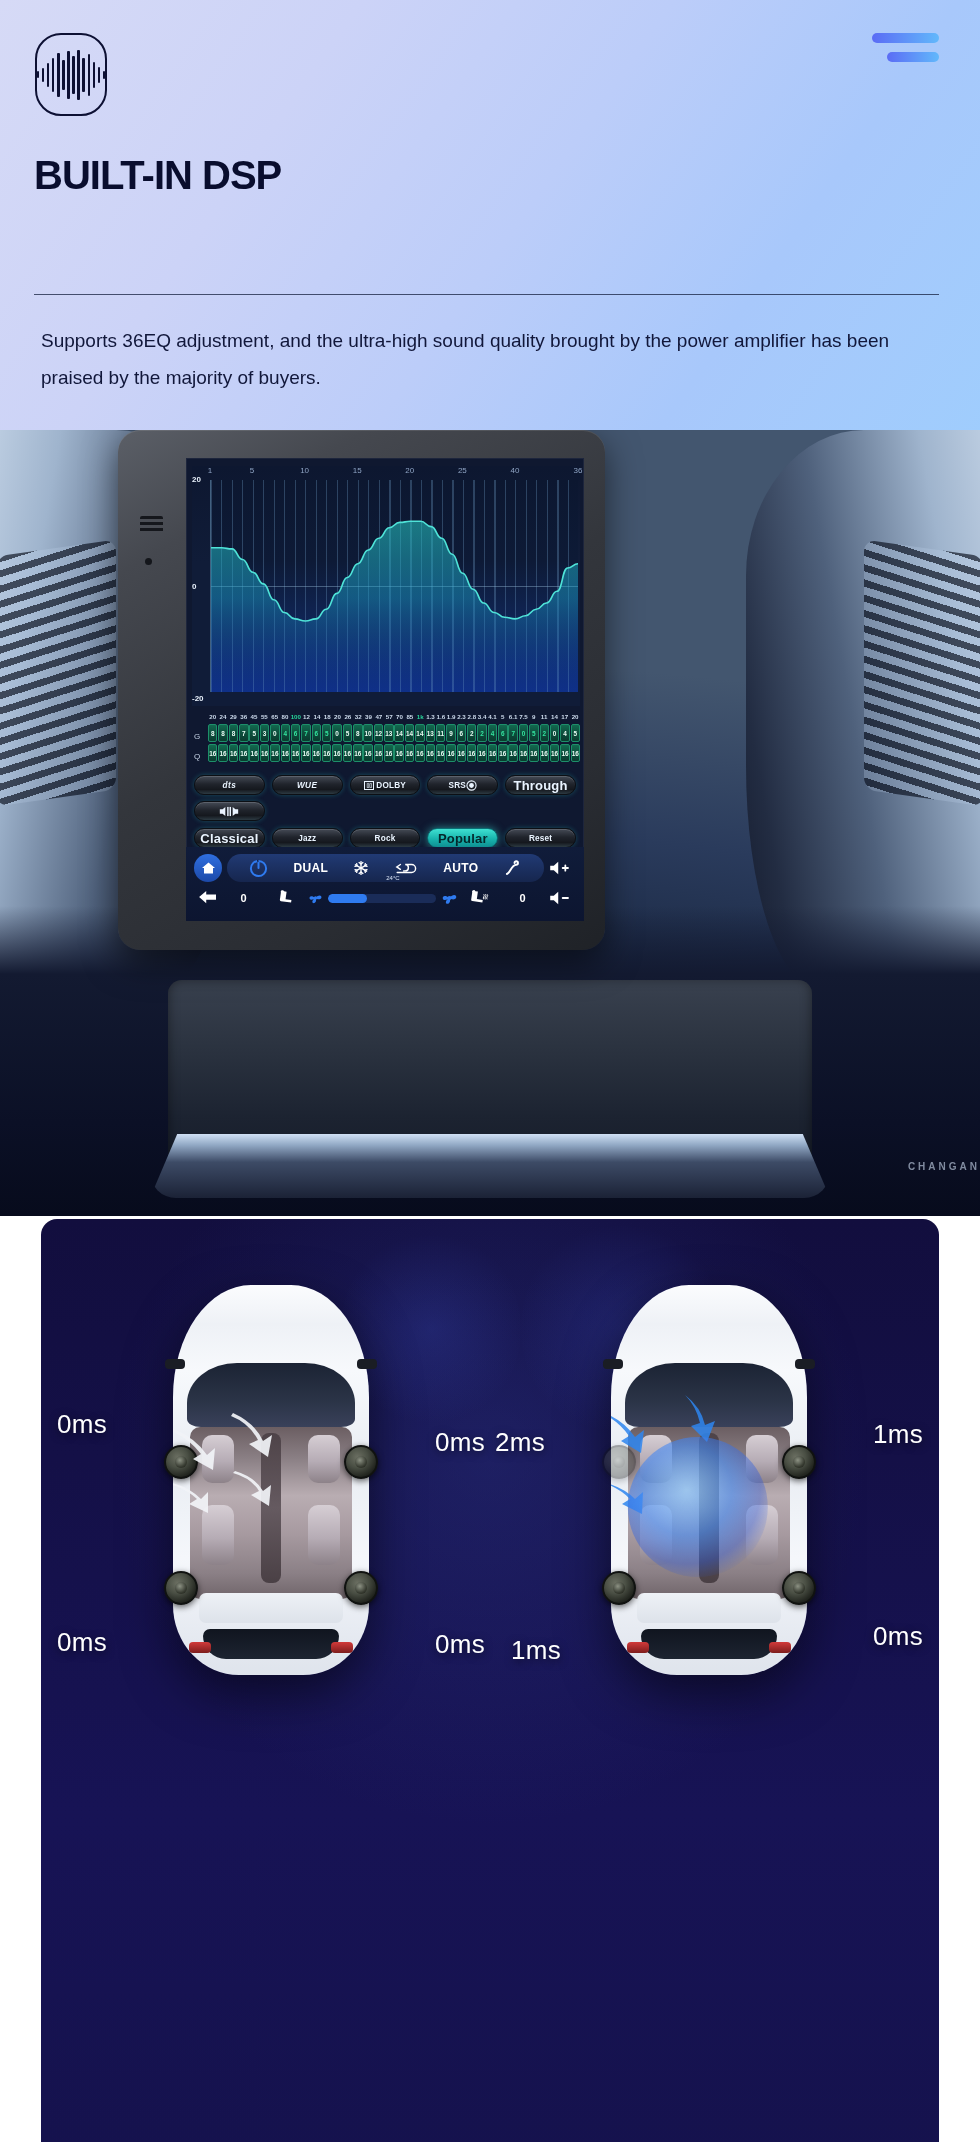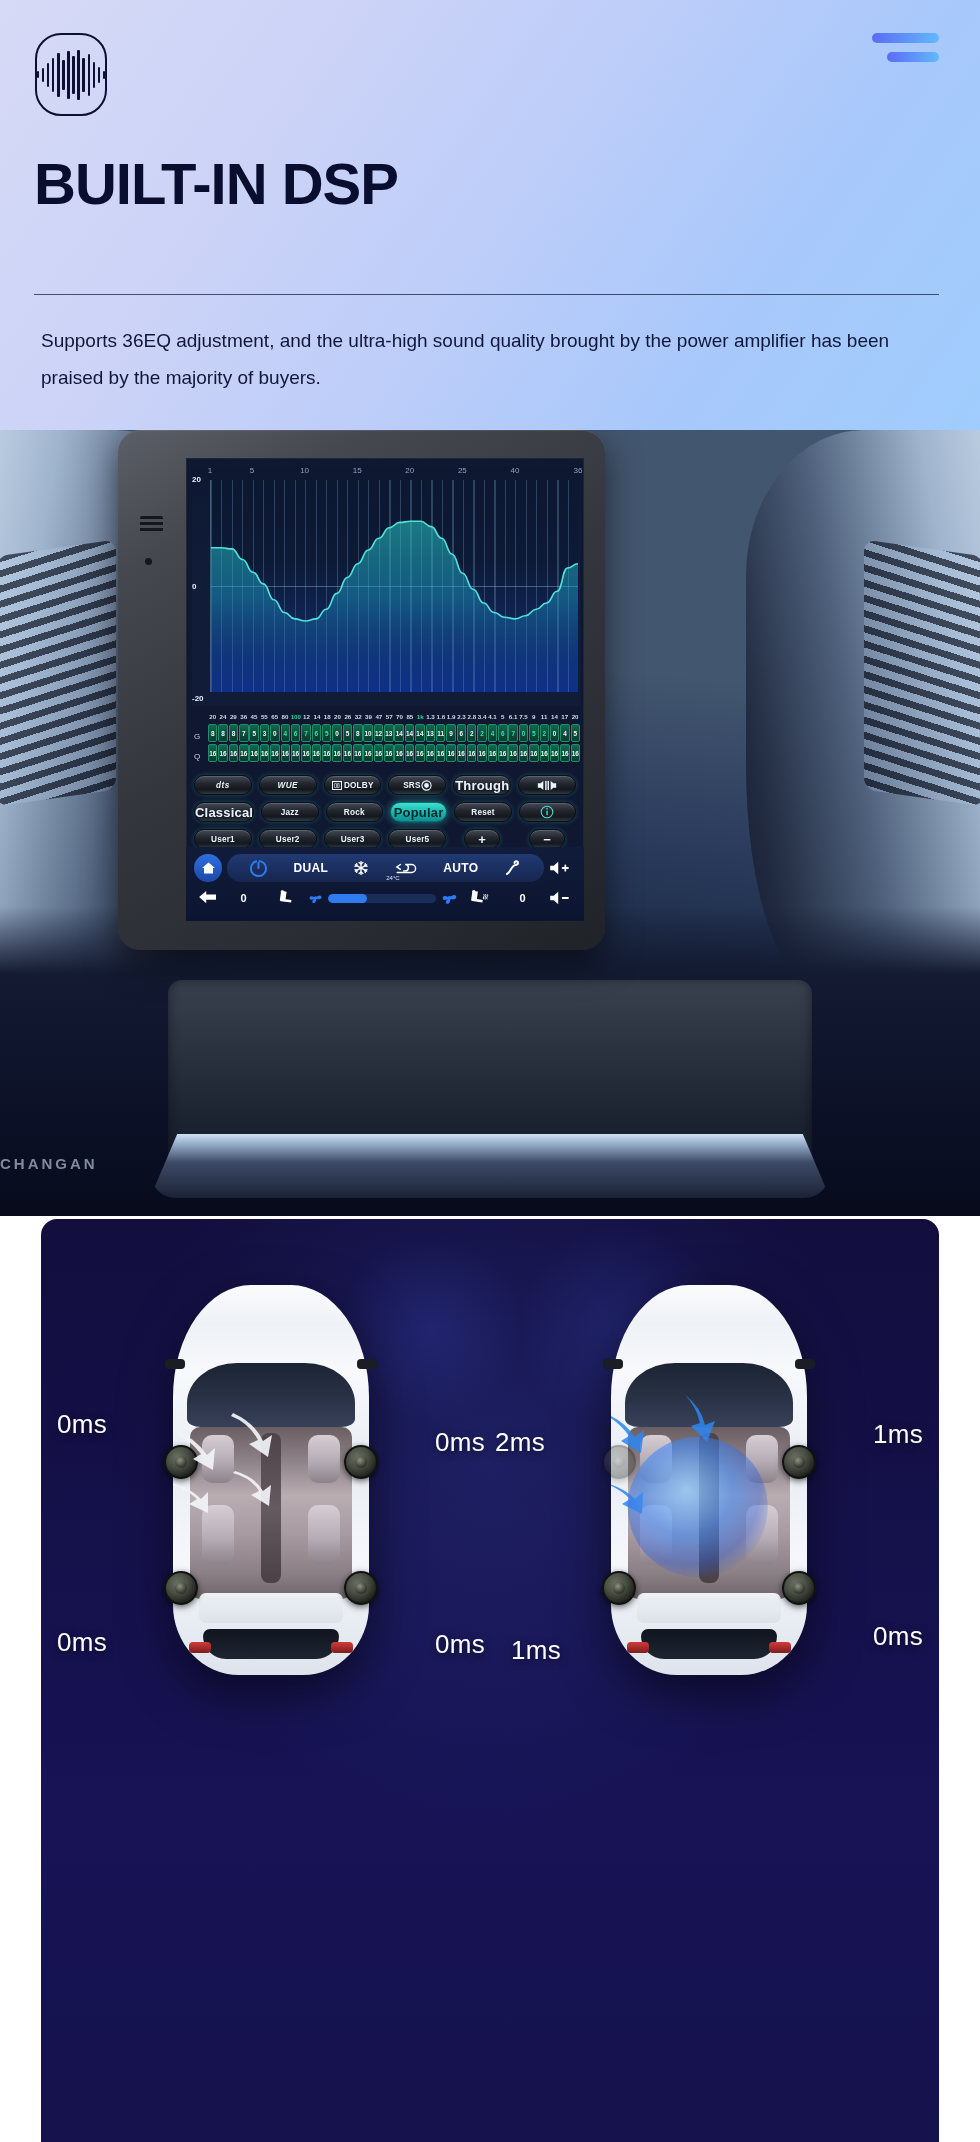--- a/index.html
+++ b/index.html
@@ -29,21 +29,21 @@
   }
   .menu-bars span{
     display:block; height:10px; border-radius:6px;
     background:linear-gradient(90deg,#5b6cf5 0%,#62b8fb 100%);
   }
   .menu-bars span.b1{ width:67px; }
   .menu-bars span.b2{ width:52px; }
 
   .hero h1{
     position:absolute; left:34px; top:155px;
-    font-size:58px; font-weight:bold; letter-spacing:-1px;
+    font-size:40px; font-weight:bold; letter-spacing:-1px;
     color:#090d2e; line-height:1;
   }
   .hero .rule{
     position:absolute; left:34px; top:294px; width:905px; height:1px;
     background:#16203f; opacity:.75;
   }
   .hero p{
     position:absolute; left:41px; top:322px; width:880px;
     font-size:19px; line-height:1.95; color:#11173a;
   }
@@ -79,22 +79,22 @@
     border-radius:14px 14px 26px 26px;
     box-shadow:0 -2px 12px rgba(0,0,0,.45) inset;
   }
   .dash .chrome{
     position:absolute; left:150px; bottom:18px; width:680px; height:64px;
     background:linear-gradient(180deg,#cfe0f4 0%,#8fa6c2 18%,#3d4b66 44%,#1b2236 100%);
     border-radius:8px 8px 26px 26px;
     clip-path:polygon(4% 0,96% 0,100% 100%,0 100%);
   }
   .brand-badge{
-    position:absolute; left:0; right:0; bottom:44px; text-align:left;
-    font-size:15px; letter-spacing:3px; color:#aebbd0; opacity:.72; font-weight:bold;
+    position:absolute; left:0; right:0; bottom:44px; text-align:right;
+    font-size:10px; letter-spacing:3px; color:#aebbd0; opacity:.72; font-weight:bold;
   }
   .frame{
     position:absolute; left:118px; top:0; width:487px; height:520px;
     background:linear-gradient(150deg,#5b5f67 0%,#45484f 18%,#33363c 48%,#2a2d33 76%,#1f2227 100%);
     border-radius:22px;
     box-shadow:0 12px 34px rgba(0,0,0,.55), 0 1px 0 rgba(255,255,255,.10) inset;
   }
   .frame .grille{
     position:absolute; left:22px; top:86px; width:23px; height:18px;
     background:repeating-linear-gradient(180deg,#15171c 0 3px, transparent 3px 6px);
@@ -172,21 +172,21 @@
     flex:1; height:18px; border-radius:2px;
     background:linear-gradient(180deg,#12694f 0%,#0d4c3b 55%,#0a3b2f 100%);
     border:1px solid #1d8f6a;
     display:flex; align-items:center; justify-content:center;
     font-size:6.4px; font-weight:bold; color:#e9fbf4;
   }
   .cell.gr{ color:#34e39f; }
 
   
   .btn-grid{
-    margin:7px 8px 0 8px; display:grid; grid-template-columns:repeat(6,1fr);
+    margin:7px 8px 0 8px; display:grid; grid-template-columns:repeat(5,1fr);
     gap:6px 7px;
   }
   .pbtn{
     height:20px; border-radius:10px;
     background:linear-gradient(180deg,#454b56 0%,#20242c 45%,#15181e 75%,#2c3a42 100%);
     border:1px solid #0c0f14;
     box-shadow:0 0 5px rgba(44,210,200,.30), 0 1px 0 rgba(255,255,255,.14) inset;
     display:flex; align-items:center; justify-content:center;
     font-size:8.2px; font-weight:bold; color:#eaf4ff; letter-spacing:.2px;
     position:relative;

